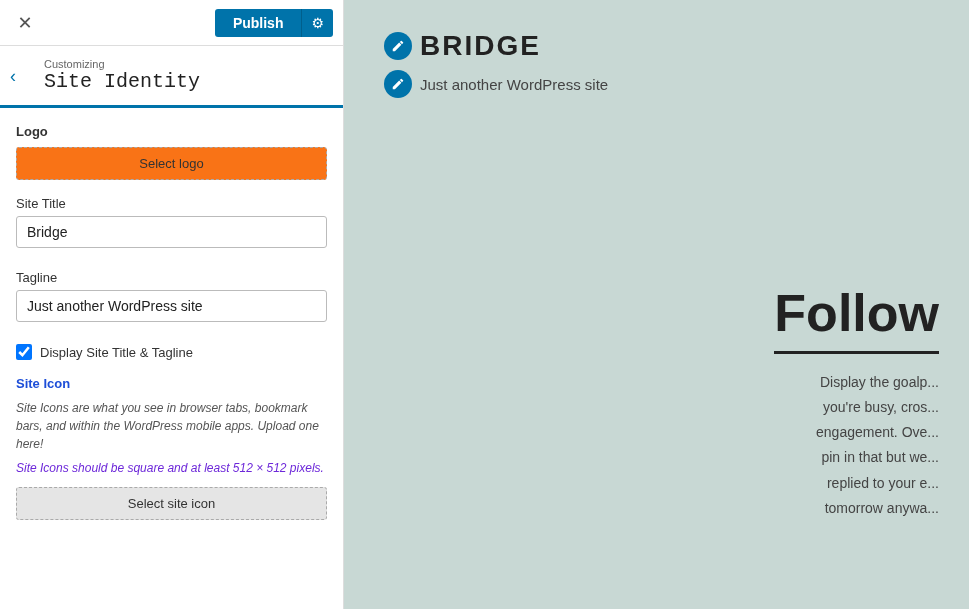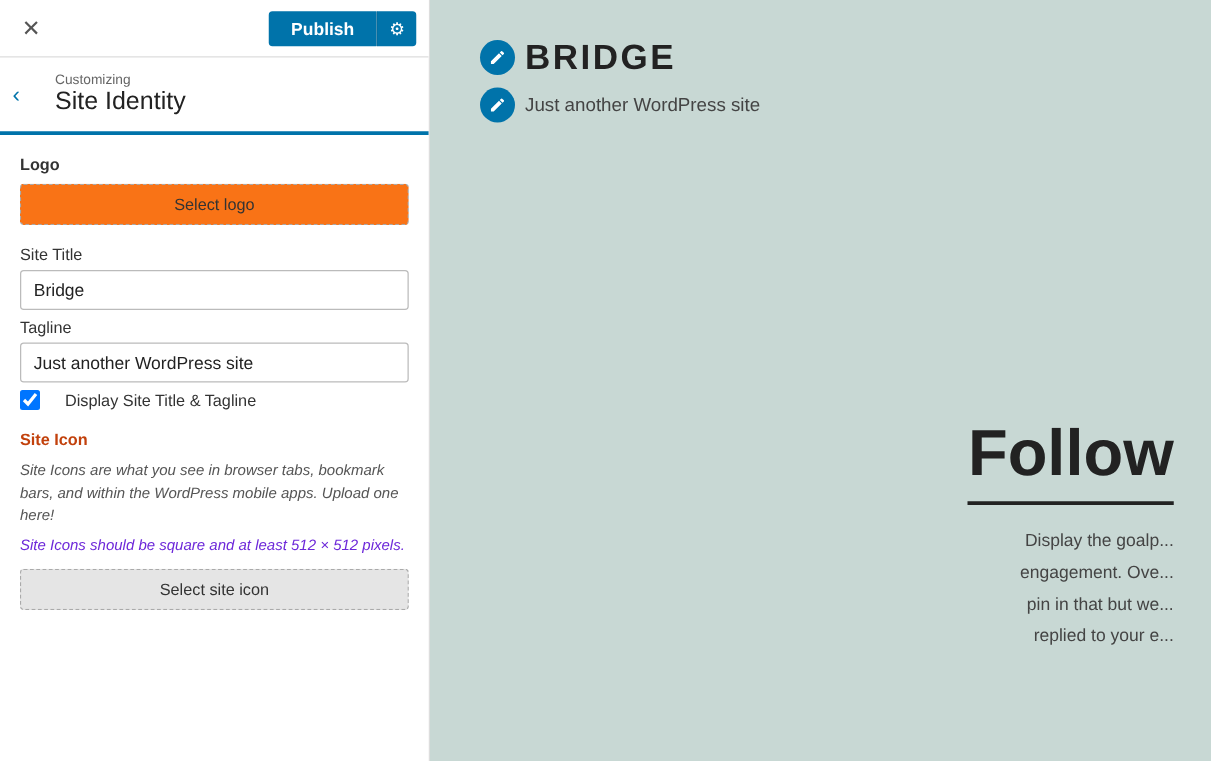--- a/index.html
+++ b/index.html
@@ -79,20 +79,21 @@
     }
     .breadcrumb-label {
       font-size: 11px;
       color: #666;
       display: block;
     }
     .panel-title {
       font-size: 20px;
       font-weight: 400;
       color: #222;
+      font-family: Liberation Mono, monospace;
     }
 
     
     .panel-content {
       padding: 16px;
       flex: 1;
     }
 
     .section-label {
       font-size: 13px;
@@ -108,56 +109,56 @@
       border: 1px dashed #aaa;
       border-radius: 3px;
       cursor: pointer;
       font-size: 13px;
       color: #333;
       text-align: center;
       margin-bottom: 16px;
     }
 
     .field-group {
-      margin-bottom: 6px;
+      margin-bottom: 22px;
     }
     .field-label {
       font-size: 13px;
       color: #333;
       margin-bottom: 5px;
       display: block;
     }
     .text-input {
       width: 100%;
       padding: 7px 10px;
       border: 1px solid #bbb;
       border-radius: 3px;
       font-size: 14px;
       color: #222;
     }
 
     .checkbox-row {
       display: flex;
       align-items: center;
-      gap: 20px;
+      gap: 8px;
       margin-bottom: 16px;
     }
     .checkbox-row input[type=checkbox] {
       width: 16px; height: 16px;
       cursor: pointer;
     }
     .checkbox-label {
       font-size: 13px;
       color: #333;
     }
 
     .site-icon-label {
       font-size: 13px;
       font-weight: 600;
-      color: #c2410c;
+      color: #1d4ed8;
       margin-bottom: 8px;
     }
     .site-icon-desc {
       font-size: 12px;
       color: #555;
       margin-bottom: 8px;
       line-height: 1.5;
       font-style: italic;
     }
     .site-icon-size {
@@ -316,19 +317,21 @@
         </svg>
       </div>
       <span class="preview-tagline">Just another WordPress site</span>
     </div>
   </div>
 
   <div class="preview-follow-section">
     <div class="preview-follow-title">Follow</div>
     <div class="preview-body-text">
       <div>Display the goalp...</div>
+      <div>you're busy, cros...</div>
       <div>engagement. Ove...</div>
       <div>pin in that but we...</div>
       <div>replied to your e...</div>
+      <div>tomorrow anywa...</div>
     </div>
   </div>
 
 </div>
 
 </body></html>

